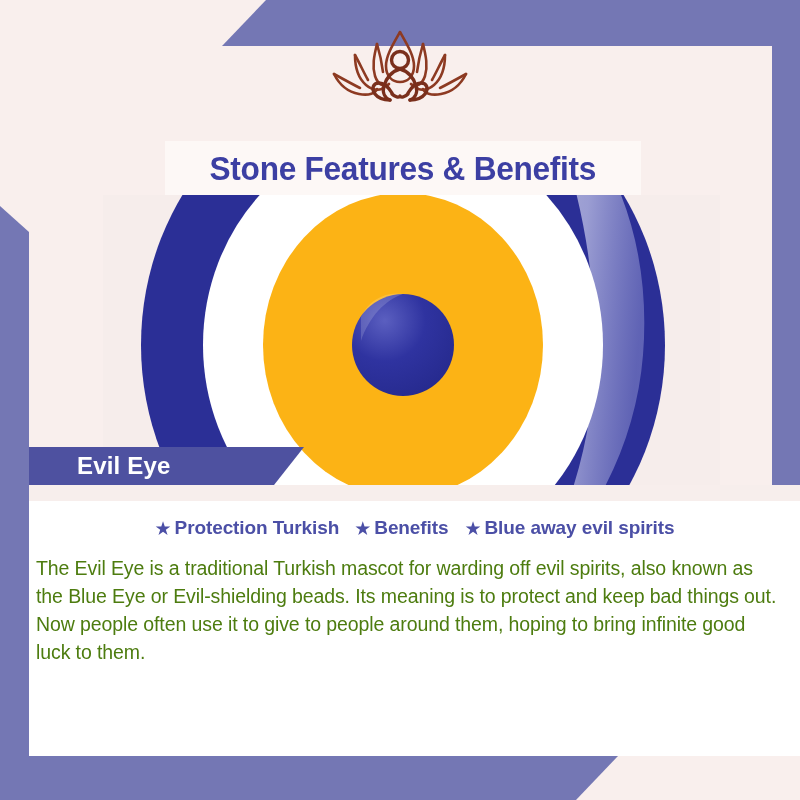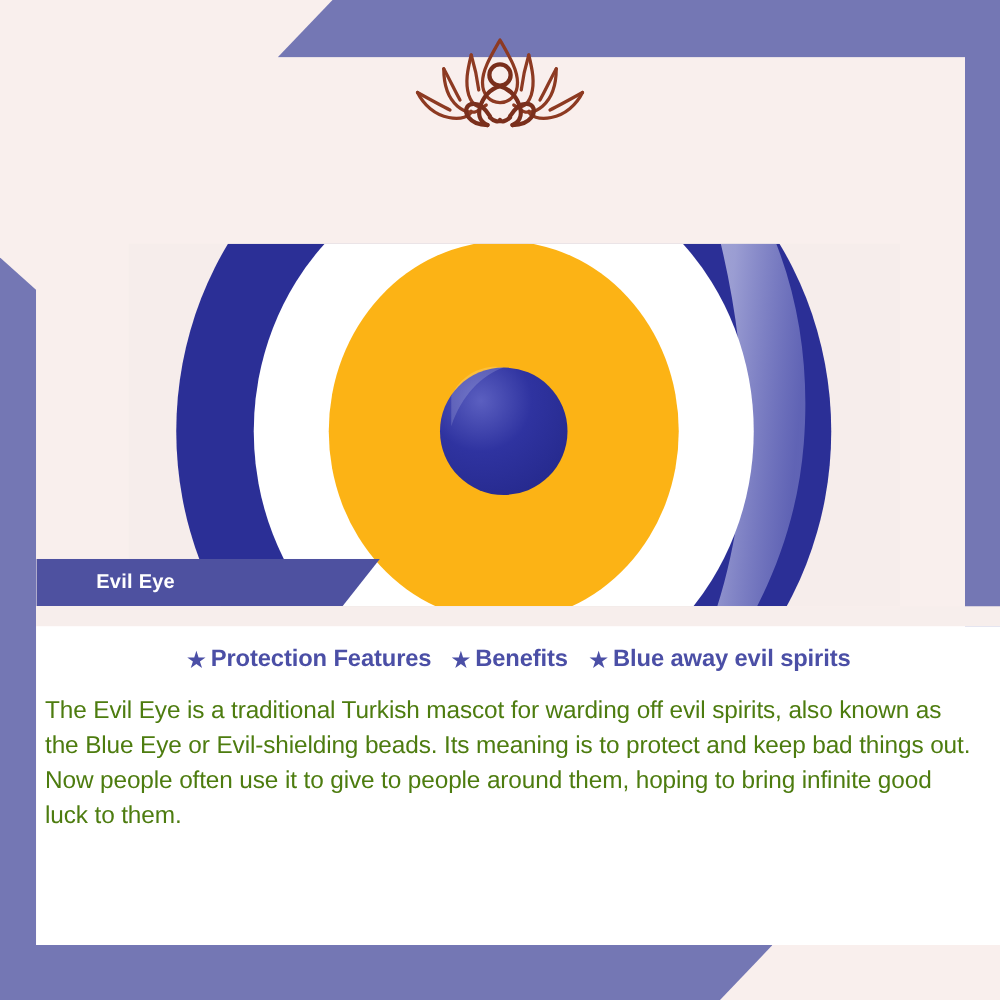--- a/index.html
+++ b/index.html
@@ -65,21 +65,21 @@
   .hero svg{position:absolute;left:0;top:0;}
 
   
   .caption{
     position:absolute;left:29px;top:447px;width:275px;height:38px;
     background:#4e51a0;
     clip-path:polygon(0 0,100% 0,calc(100% - 30px) 100%,0 100%);
     display:flex;align-items:center;
   }
   .caption-text{
-    color:#ffffff;font-size:16px;font-weight:bold;
+    color:#ffffff;font-size:24px;font-weight:bold;
     margin-left:48px;letter-spacing:.2px;
   }
 
   
   .sep{position:absolute;left:29px;top:485px;width:771px;height:16px;background:#f7eeec;}
 
   
   .panel{
     position:absolute;left:29px;top:501px;width:771px;height:255px;
     background:#ffffff;
@@ -145,20 +145,23 @@
 
         <path d="M86 47 C78 49 72 56 70 64 C68 71 71 76 76 78"></path>
         <path d="M86 47 C94 49 100 56 102 64 C104 71 101 76 96 78"></path>
         <path d="M76 78 C70 78 64 76 61 72 C57 67 59 61 65 61 C71 61 75 66 78 71"></path>
         <path d="M96 78 C102 78 108 76 111 72 C115 67 113 61 107 61 C101 61 97 66 94 71"></path>
         <path d="M78 72 C81 75 85 76 86 74 C87 76 91 75 94 72"></path>
       </g>
     </svg>
   </div>
 
+  <div class="title-box">
+    <div class="title-text">Stone Features &amp; Benefits</div>
+  </div>
 
   <div class="hero">
     <svg width="617" height="290" viewBox="0 0 617 290">
       <defs>
         <linearGradient id="gloss" x1="0" y1="0" x2="1" y2="0.4">
           <stop offset="0%" stop-color="#ffffff" stop-opacity="0.62"></stop>
           <stop offset="55%" stop-color="#c6c8ea" stop-opacity="0.72"></stop>
           <stop offset="100%" stop-color="#8b8ece" stop-opacity="0.55"></stop>
         </linearGradient>
         <linearGradient id="topgloss" x1="0" y1="0" x2="0" y2="1">
@@ -199,21 +202,21 @@
     <span class="caption-text">Evil Eye</span>
   </div>
 
   <div class="sep"></div>
 
   <div class="panel">
 
     <div class="features">
       <span class="feature">
         <span class="star">★</span>
-        <span class="fl">Protection  Features</span>
+        <span class="fl">Protection  Turkish</span>
       </span>
       <span class="gap-b"></span>
       <span class="feature">
         <span class="star">★</span>
         <span class="fl">Benefits</span>
       </span>
       <span class="gap-c"></span>
       <span class="feature">
         <span class="star">★</span>
         <span class="fl">Blue away evil spirits</span>

